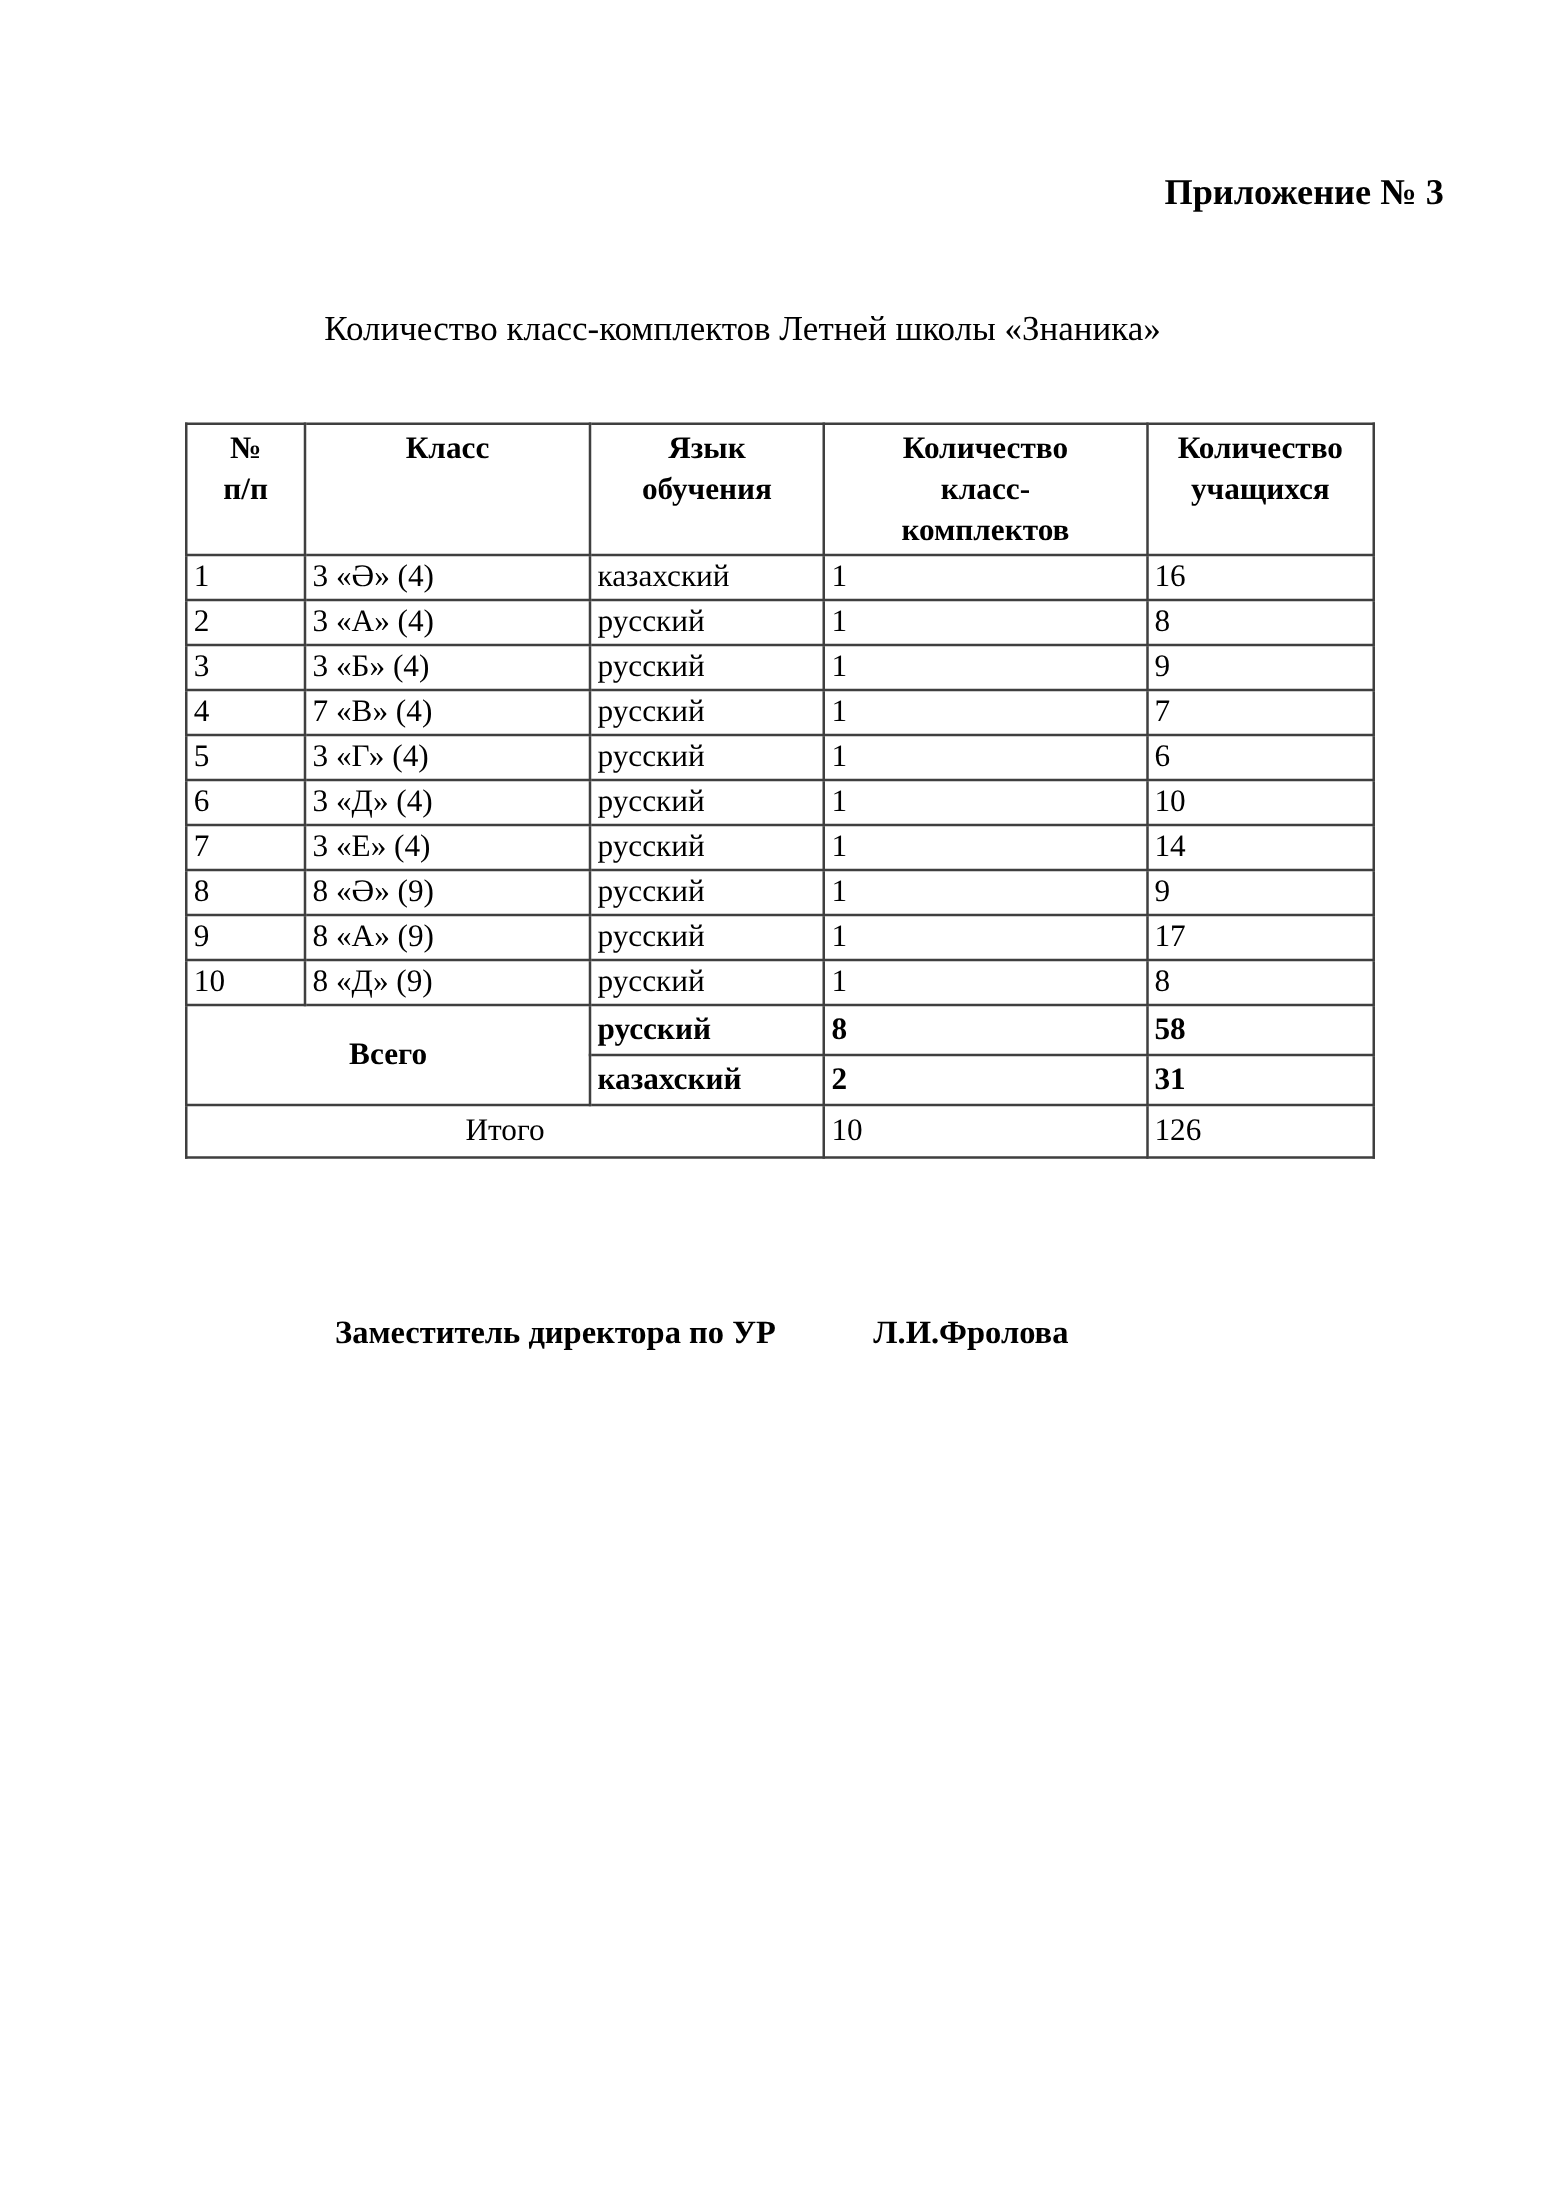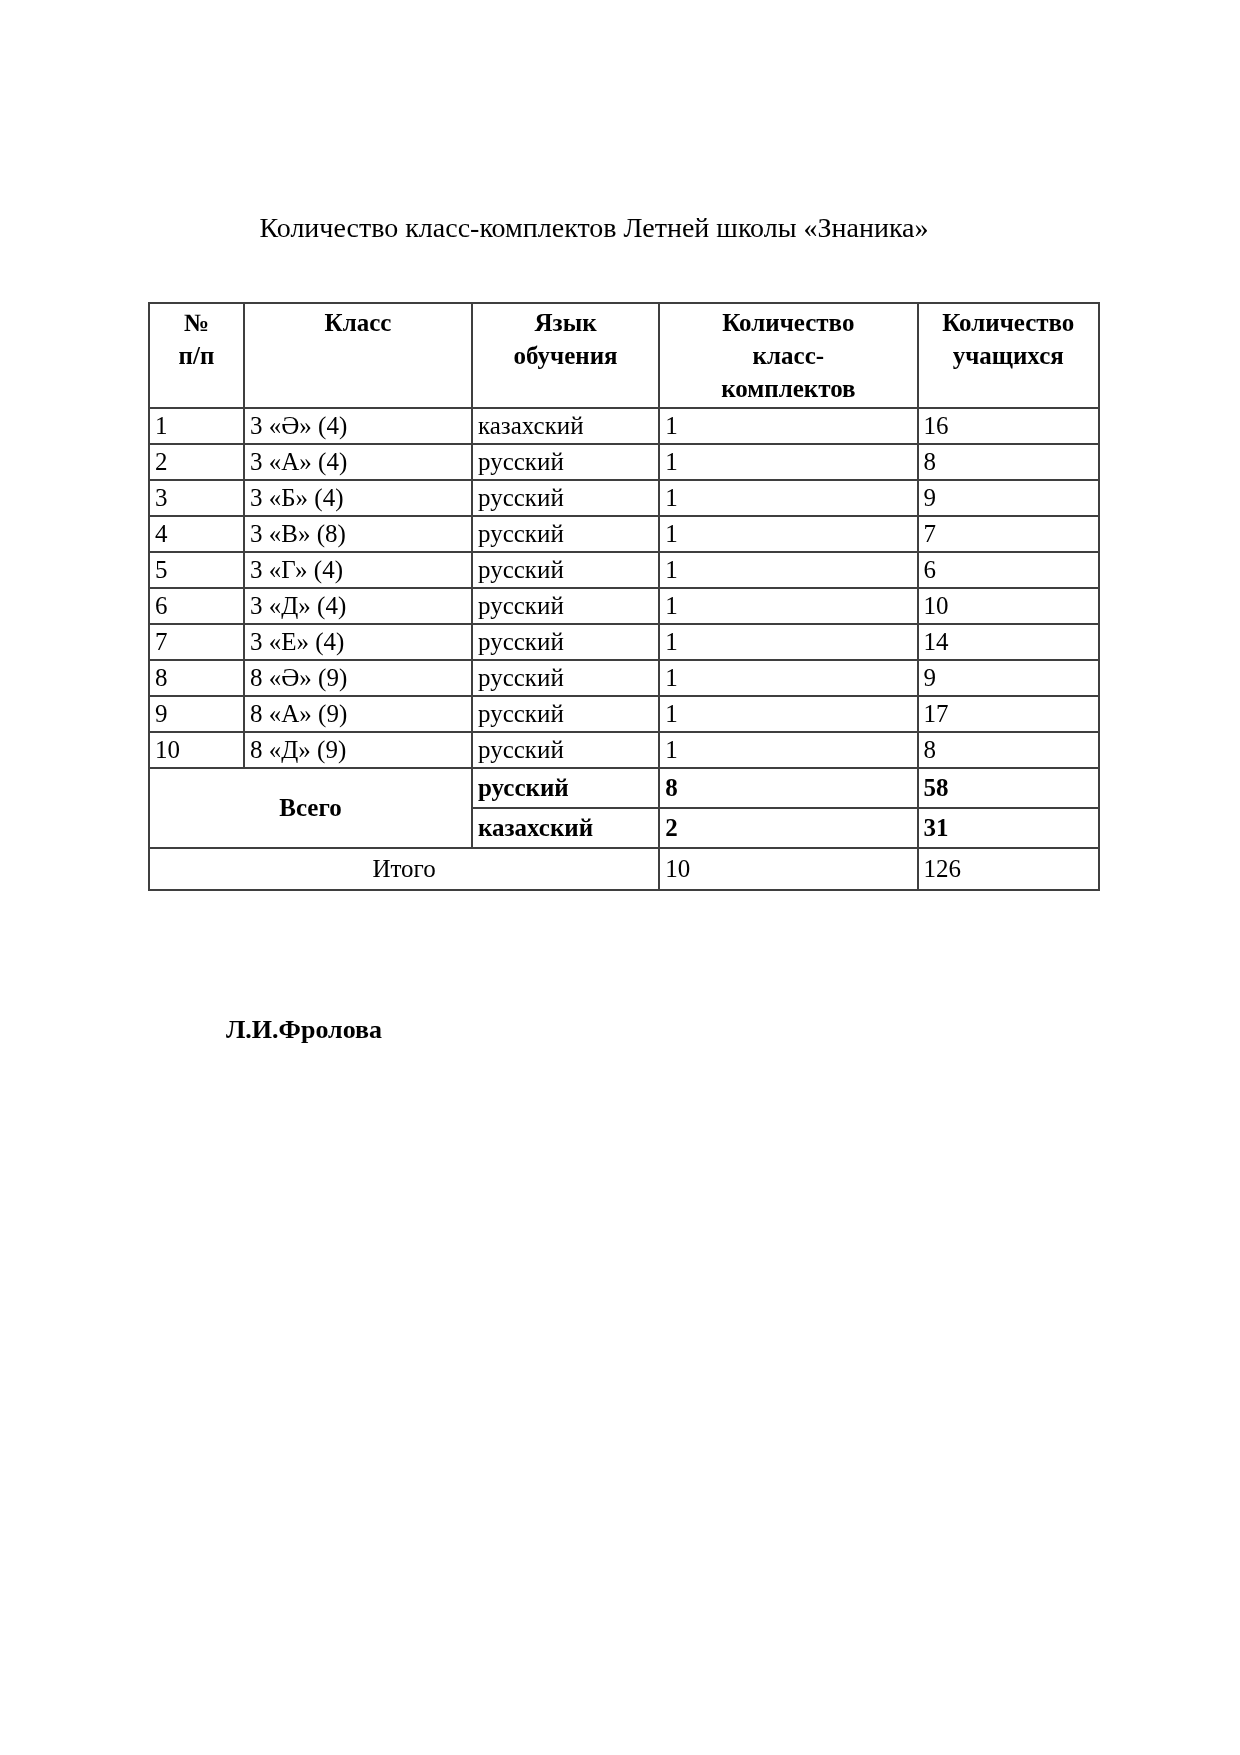--- a/index.html
+++ b/index.html
@@ -92,20 +92,21 @@
   }
   .sig-name {
     margin-left: 78px;
   }
 </style>
 </head>
 <body>
 
 <div class="page">
 
+  <div class="appendix">Приложение № 3</div>
 
   <div class="doc-title">Количество класс-комплектов Летней школы «Знаника»</div>
 
   <table class="classes-table">
     <colgroup>
       <col style="width:10%">
       <col style="width:24%">
       <col style="width:19.7%">
       <col style="width:27.2%">
       <col style="width:19.1%">
@@ -142,21 +143,21 @@
         </tr>
         <tr>
           <td class="num">3</td>
           <td class="center">3 «Б» (4)</td>
           <td class="center">русский</td>
           <td class="center">1</td>
           <td class="center">9</td>
         </tr>
         <tr>
           <td class="num">4</td>
-          <td class="center">3 «В» (8)</td>
+          <td class="center">7 «В» (4)</td>
           <td class="center">русский</td>
           <td class="center">1</td>
           <td class="center">7</td>
         </tr>
         <tr>
           <td class="num">5</td>
           <td class="center">3 «Г» (4)</td>
           <td class="center">русский</td>
           <td class="center">1</td>
           <td class="center">6</td>
@@ -211,16 +212,17 @@
       </tr>
       <tr class="itogo-row">
         <td class="left" colspan="3">Итого</td>
         <td class="center">10</td>
         <td class="center">126</td>
       </tr>
     </tbody>
   </table>
 
   <div class="signature">
+    <span class="sig-position">Заместитель директора по УР</span>
     <span class="sig-name">Л.И.Фролова</span>
   </div>
 
 </div>
 
 </body></html>

